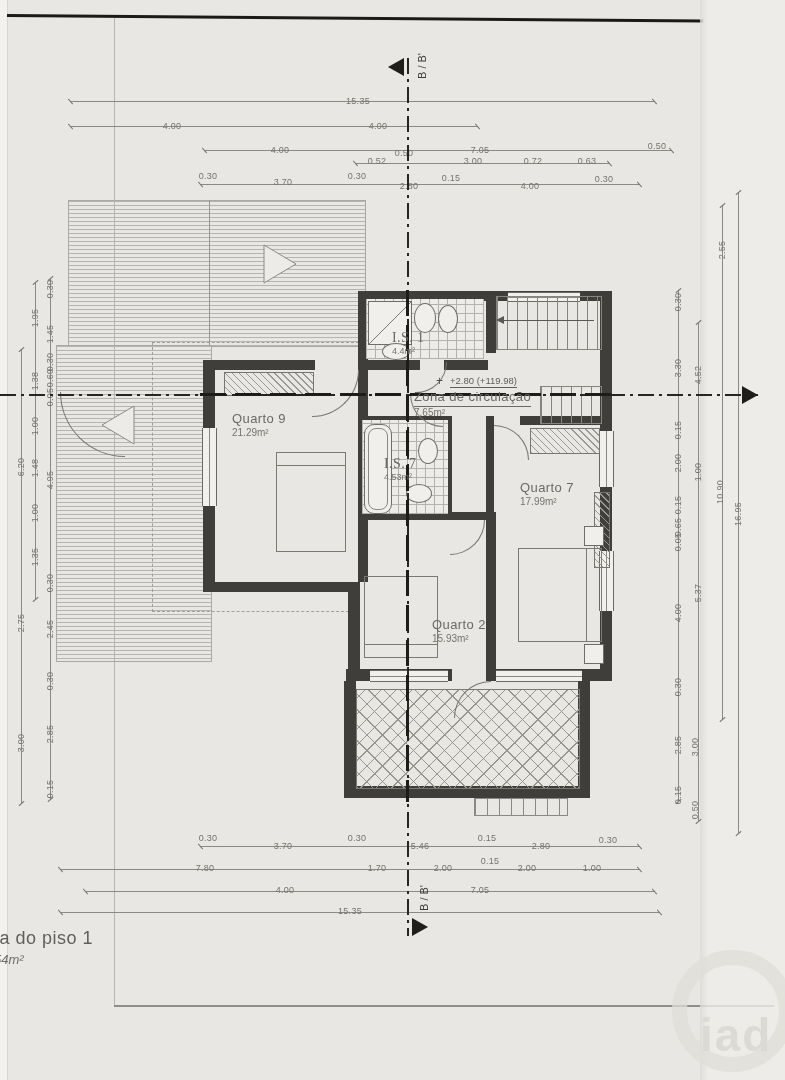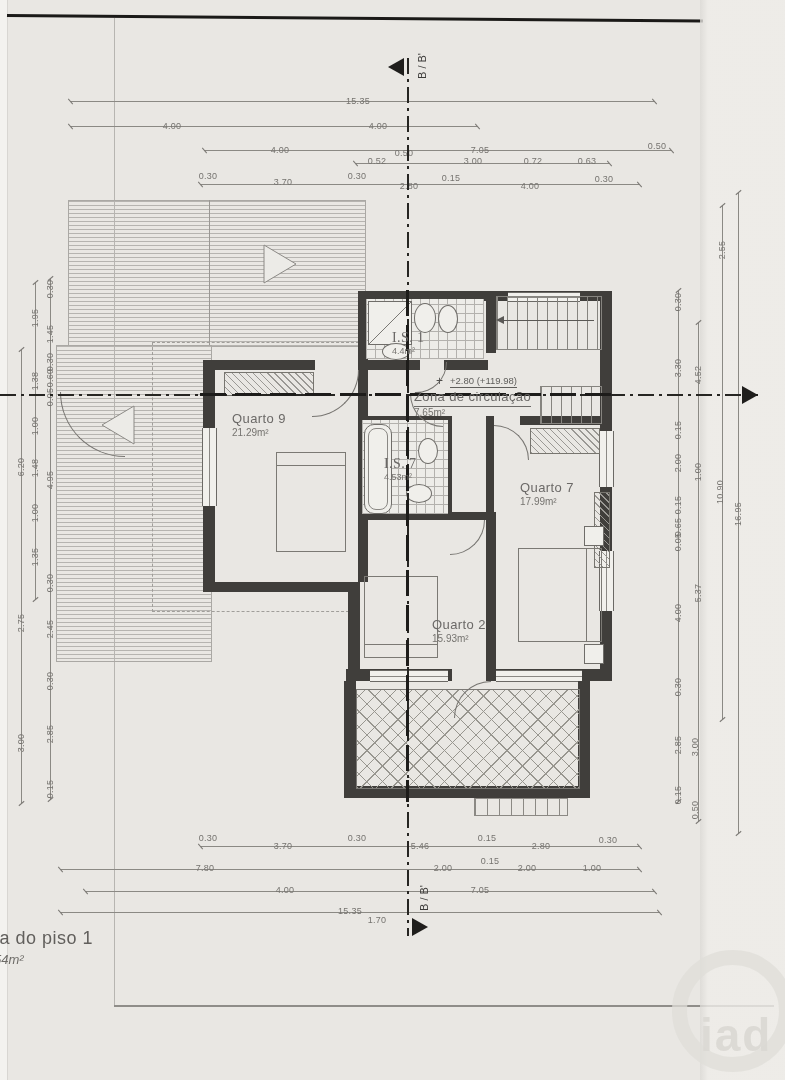--- a/index.html
+++ b/index.html
@@ -234,21 +234,21 @@
       <span class="dlab" style="left: 530px; top: 186px;">4.00</span>
       <span class="dlab" style="left: 604px; top: 179px;">0.30</span>
       <span class="dlab" style="left: 208px; top: 838px;">0.30</span>
       <span class="dlab" style="left: 283px; top: 846px;">3.70</span>
       <span class="dlab" style="left: 357px; top: 838px;">0.30</span>
       <span class="dlab" style="left: 420px; top: 846px;">5.46</span>
       <span class="dlab" style="left: 487px; top: 838px;">0.15</span>
       <span class="dlab" style="left: 541px; top: 846px;">2.80</span>
       <span class="dlab" style="left: 608px; top: 840px;">0.30</span>
       <span class="dlab" style="left: 205px; top: 868px;">7.80</span>
-      <span class="dlab" style="left: 377px; top: 920px;">1.70</span>
+      <span class="dlab" style="left: 377px; top: 868px;">1.70</span>
       <span class="dlab" style="left: 443px; top: 868px;">2.00</span>
       <span class="dlab" style="left: 490px; top: 861px;">0.15</span>
       <span class="dlab" style="left: 527px; top: 868px;">2.00</span>
       <span class="dlab" style="left: 592px; top: 868px;">1.00</span>
       <span class="dlab" style="left: 285px; top: 890px;">4.00</span>
       <span class="dlab" style="left: 480px; top: 890px;">7.05</span>
       <span class="dlab" style="left: 350px; top: 911px;">15.35</span>
       <span class="dlab rot" style="left: 50px; top: 289px;">0.30</span>
       <span class="dlab rot" style="left: 35px; top: 318px;">1.95</span>
       <span class="dlab rot" style="left: 50px; top: 334px;">1.45</span>

